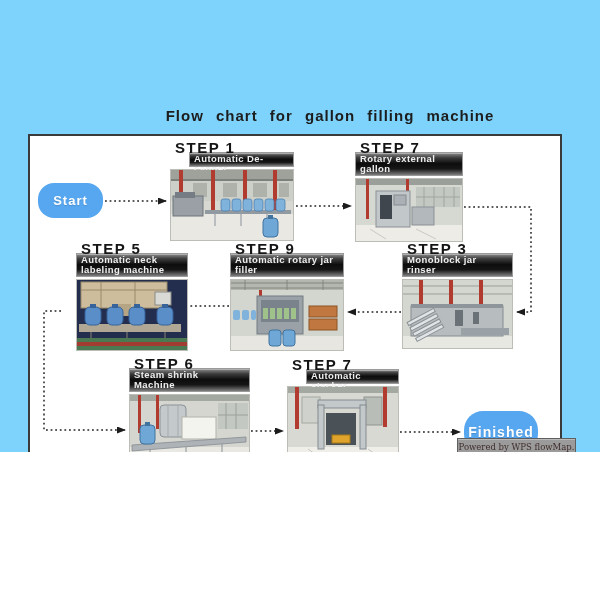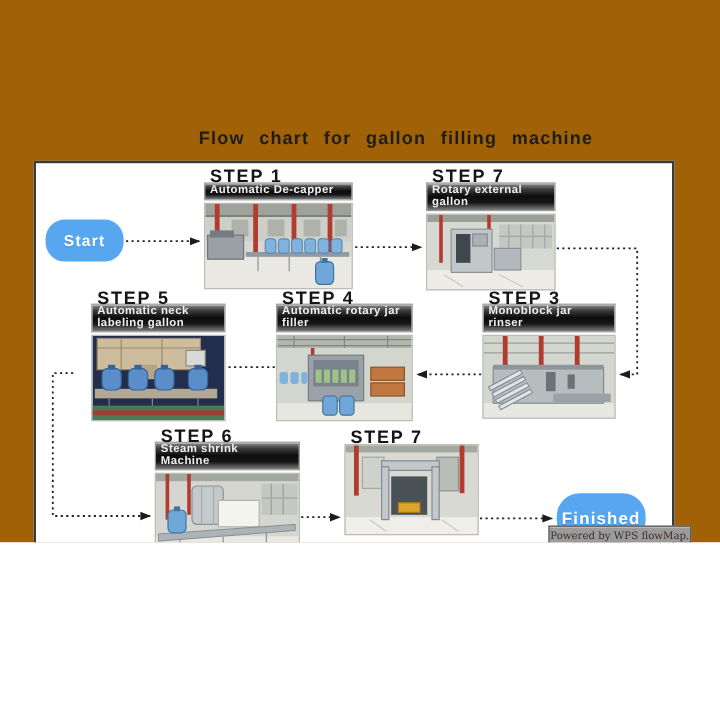--- a/index.html
+++ b/index.html
@@ -1,17 +1,17 @@
 <!DOCTYPE html>
 <html><head>
 <meta charset="utf-8">
 <style>
   html,body{margin:0;padding:0;background:#fff;}
   .canvas{
-    position:relative;width:600px;height:452px;background:#a16207;overflow:hidden;
+    position:relative;width:600px;height:452px;background:#7dd3fc;overflow:hidden;
     font-family:"Liberation Sans", sans-serif;
   }
   .title{
     position:absolute;left:90px;top:107px;width:480px;text-align:center;
     font-size:15px;font-weight:bold;color:#1d1d1d;letter-spacing:1px;word-spacing:7px;
   }
   .frame{
     position:absolute;left:28px;top:134px;width:530px;height:340px;
     border:2px solid #3a3a3a;background:#fff;
   }
@@ -25,21 +25,21 @@
   .step{position:absolute;}
   .step-label{font-size:15px;font-weight:bold;color:#151515;letter-spacing:1.5px;margin:0 0 1px 5px;height:12px;}
   .caption{
     background:linear-gradient(180deg,#8d8d8d 0%,#3c3c3c 22%,#0d0d0d 48%,#161616 72%,#7e7e7e 100%);
     border:1px solid #9a9a9a;box-shadow:inset 0 1px 0 rgba(255,255,255,0.35);
     color:#efefef;font-size:9.5px;font-weight:bold;letter-spacing:0.4px;
     padding:1px 4px;line-height:9.5px;min-height:10px;
   }
   .caption span{display:block;}
   .caption.two{height:20px;}
-  .caption.one{height:11px;}
+  .caption.one{height:11px;margin-left:19px;}
   .photo{
     margin-top:2px;border:1px solid #bdbdb8;background:#dcdcd8;overflow:hidden;line-height:0;
   }
   .s1{left:170px;top:139px;width:124px;}
   .s2{left:355px;top:139px;width:108px;}
   .s3{left:402px;top:240px;width:111px;}
   .s4{left:230px;top:240px;width:114px;}
   .s5{left:76px;top:240px;width:112px;}
   .s6{left:129px;top:355px;width:121px;}
   .s7{left:287px;top:356px;width:112px;}
@@ -199,21 +199,21 @@
         <rect x="58" y="48" width="48" height="7" fill="#9aa1a7"></rect>
         <g fill="#6a7278">
             <rect x="52" y="30" width="8" height="16"></rect>
             <rect x="70" y="32" width="6" height="12"></rect>
           </g>
       </svg>
     </div>
   </div>
 
   <div class="step s4">
-    <div class="step-label">STEP 4</div>
+    <div class="step-label">STEP 9</div>
     <div class="caption two">
       <span>Automatic rotary jar</span>
       <span>filler</span>
     </div>
     <div class="photo" aria-label="Rotary jar filling machine with bottle conveyor and crates">
       <svg width="112" height="70" viewBox="0 0 112 70">
         <rect width="112" height="70" fill="#d3d5cf"></rect>
         <rect y="0" width="112" height="10" fill="#b4b7af"></rect>
         <g stroke="#83867e">
             <line x1="0" y1="3" x2="112" y2="3"></line>
@@ -247,21 +247,21 @@
             <rect x="20" y="30" width="5" height="10" rx="2"></rect>
           </g>
       </svg>
     </div>
   </div>
 
   <div class="step s5">
     <div class="step-label">STEP 5</div>
     <div class="caption two">
       <span>Automatic neck</span>
-      <span>labeling gallon</span>
+      <span>labeling machine</span>
     </div>
     <div class="photo" aria-label="Neck labeling machine with four 5-gallon bottles on a conveyor, dark background">
       <svg width="110" height="70" viewBox="0 0 110 70">
         <rect width="110" height="70" fill="#232e4e"></rect>
         <rect x="4" y="2" width="86" height="26" fill="#cdbd9d" stroke="#9a8a6a"></rect>
         <g stroke="#9a8a6a">
             <line x1="4" y1="10" x2="90" y2="10"></line>
             <line x1="24" y1="2" x2="24" y2="28"></line>
             <line x1="58" y1="2" x2="58" y2="28"></line>
           </g>
@@ -327,20 +327,24 @@
             <line x1="92" y1="49" x2="92" y2="64"></line>
           </g>
         <rect x="10" y="30" width="15" height="19" rx="4" fill="#6fa7d6" stroke="#41739f"></rect>
         <rect x="15" y="27" width="5" height="4" fill="#41739f"></rect>
       </svg>
     </div>
   </div>
 
   <div class="step s7">
     <div class="step-label">STEP 7</div>
+    <div class="caption one">
+      <span>Automatic stacker</span>
+      <span></span>
+    </div>
     <div class="photo" aria-label="Stainless automatic stacker gantry in factory hall">
       <svg width="110" height="74" viewBox="0 0 110 74">
         <rect width="110" height="74" fill="#d8d9d3"></rect>
         <rect y="0" width="110" height="6" fill="#a3a8a1"></rect>
         <g fill="#b23b30">
             <rect x="7" y="0" width="4" height="42"></rect>
             <rect x="95" y="0" width="4" height="40"></rect>
           </g>
         <rect x="76" y="10" width="18" height="28" fill="#b9bdb8" stroke="#8f948f"></rect>
         <rect x="14" y="10" width="18" height="26" fill="#cfd2cc" stroke="#a3a8a1"></rect>

